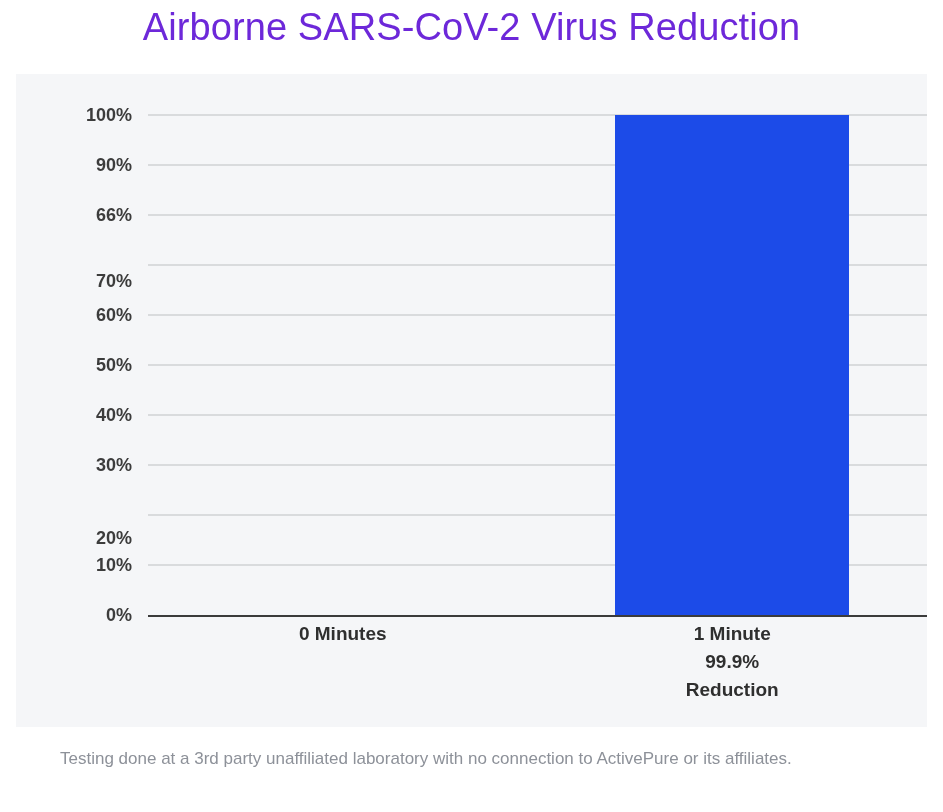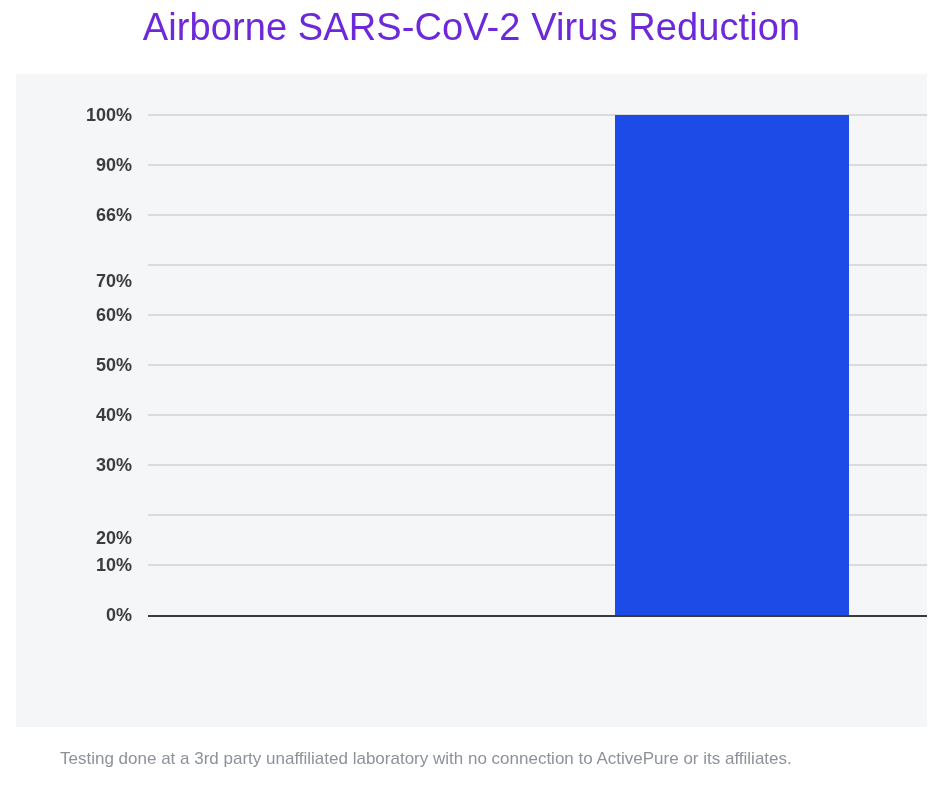--- a/index.html
+++ b/index.html
@@ -170,16 +170,26 @@
         <div class="gridline" style="top: 99px;"></div>
         <div class="gridline" style="top: 49px;"></div>
         <div class="gridline" style="top: -1px;"></div>
       </div>
     <div class="bars-layer" id="bars">
         <div class="bar" style="left: 467.25px; width: 234px; height: 500px; background: rgb(28, 75, 232);"></div>
       </div>
     <div class="axis-line-x"></div>
   </div>
 
+  <div class="x-labels" id="x-ticks">
+      <div class="x-tick" style="left: 194.75px;">
+        <span>0 Minutes</span>
+      </div>
+      <div class="x-tick" style="left: 584.25px;">
+        <span>1 Minute</span>
+        <span>99.9%</span>
+        <span>Reduction</span>
+      </div>
+    </div>
 
 </div>
 
 <div class="caption">Testing done at a 3rd party unaffiliated laboratory with no connection to ActivePure or its affiliates.</div>
 
 </body></html>

